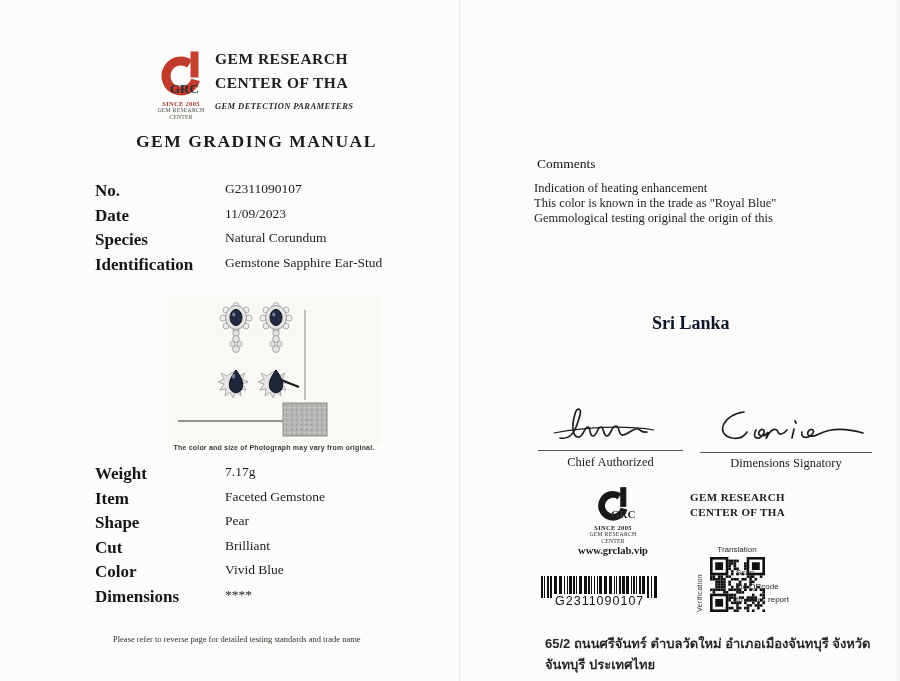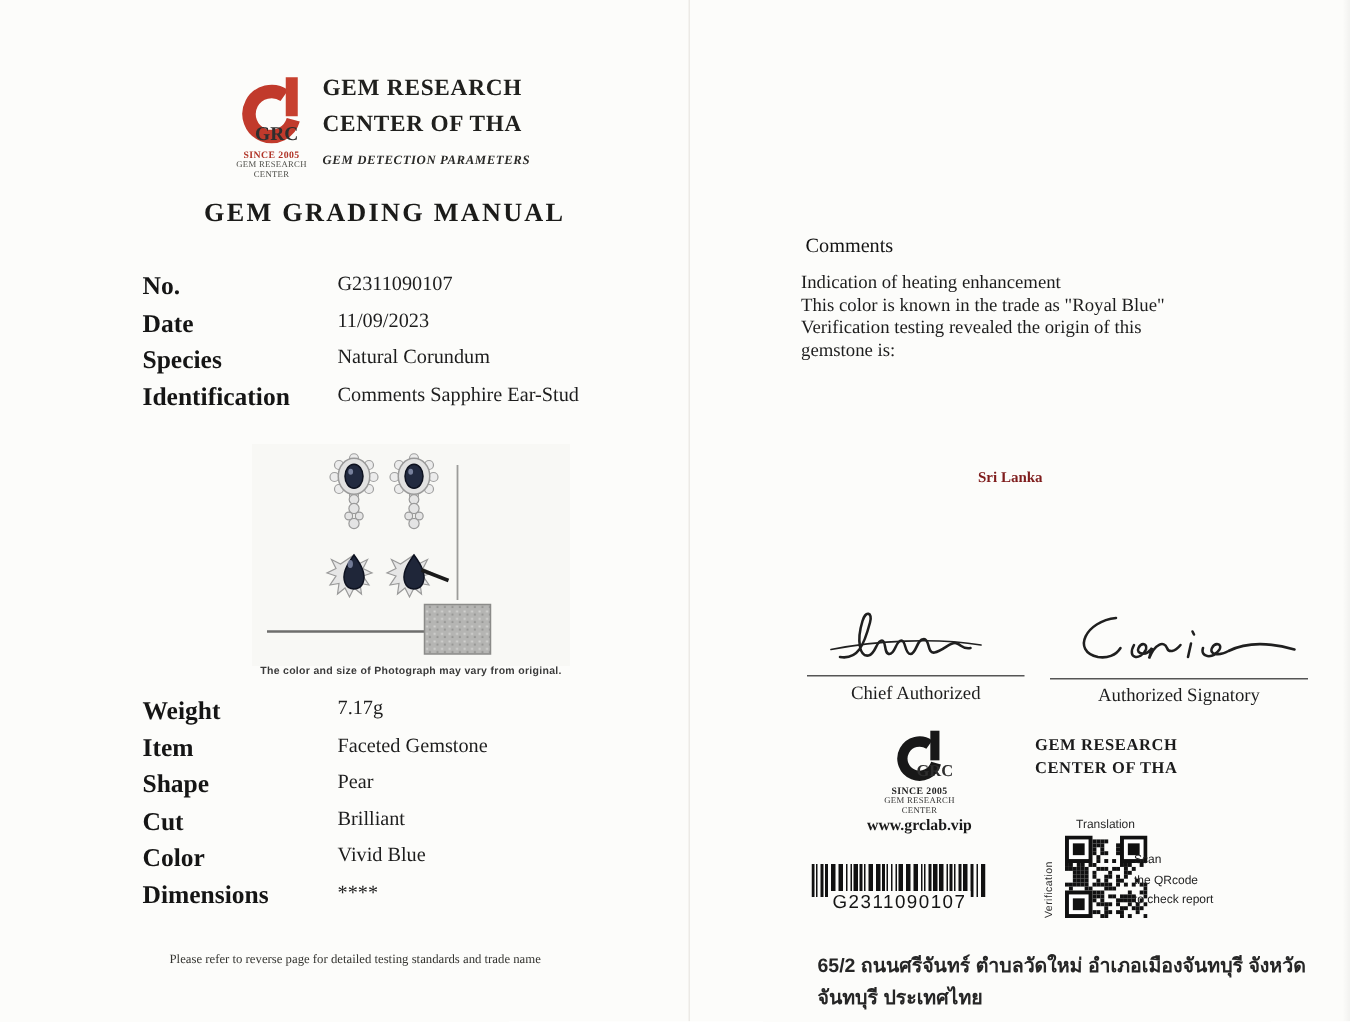--- a/index.html
+++ b/index.html
@@ -30,21 +30,21 @@
   .flabel{width:130px;font-weight:bold;font-size:17px;color:#151515;}
   .fvalue{font-size:13.5px;color:#1d1d1d;}
 
   
   .photo-bg{background:#f8f8f5;}
   .caption{font-size:7px;font-weight:bold;color:#3a3a3a;letter-spacing:.2px;text-align:center;font-family:"Liberation Sans",sans-serif;}
 
   
   .cm-head{font-size:13.5px;font-weight:normal;color:#131313;}
   .cm-line{font-size:12.5px;line-height:15px;color:#1d1d1d;}
-  .origin{font-size:10px;font-weight:bold;color:#7f1d1d;}
+  .origin{font-size:18px;font-weight:bold;color:#0f172a;}
 
   
   .sig-line{border-top:1.2px solid #555;}
   .sig-title{font-size:12.5px;color:#1d1d1d;text-align:center;}
 
   
   .website{font-size:10.5px;font-weight:bold;color:#1a1a1a;}
   .borg1,.borg2{font-size:11px;font-weight:bold;letter-spacing:.4px;color:#1b1b1b;}
   .small-sans{font-family:"Liberation Sans",sans-serif;font-size:8px;color:#2b2b2b;}
   .vert-label{font-family:"Liberation Sans",sans-serif;font-size:7px;color:#2b2b2b;
@@ -85,21 +85,21 @@
     <div class="frow">
       <div class="flabel">Date</div>
       <div class="fvalue">11/09/2023</div>
     </div>
     <div class="frow">
       <div class="flabel">Species</div>
       <div class="fvalue">Natural Corundum</div>
     </div>
     <div class="frow">
       <div class="flabel">Identification</div>
-      <div class="fvalue">Comments Sapphire Ear-Stud</div>
+      <div class="fvalue">Gemstone Sapphire Ear-Stud</div>
     </div>
   </div>
 
   <div class="abs photo-bg" style="left:168px;top:296px;width:212px;height:148px;">
     <svg width="212" height="148" viewBox="0 0 212 148">
       <defs>
         <pattern id="spk" width="5" height="5" patternUnits="userSpaceOnUse">
           <rect width="5" height="5" fill="#b5b5b3"></rect>
           <rect x="1" y="1" width="1.4" height="1.2" fill="#d4d4d2"></rect>
           <rect x="3" y="3" width="1.2" height="1.4" fill="#949492"></rect>
@@ -192,22 +192,21 @@
       <div class="fvalue">****</div>
     </div>
   </div>
 
   <div class="abs footnote" style="left:113px;top:634px;">Please refer to reverse page for detailed testing standards and trade name</div>
 
   <div class="abs cm-head" style="left:537px;top:156px;">Comments</div>
   <div class="abs" style="left:534px;top:181px;width:300px;">
     <div class="cm-line">Indication of heating enhancement</div>
     <div class="cm-line">This color is known in the trade as "Royal Blue"</div>
-    <div class="cm-line">Verification testing revealed the origin of this</div>
-    <div class="cm-line">gemstone is:</div>
+    <div class="cm-line">Gemmological testing original the origin of this</div>
   </div>
   <div class="abs origin" style="left:652px;top:313px;">Sri Lanka</div>
 
   <svg class="abs" style="left:552px;top:402px;" width="130" height="46" viewBox="0 0 130 46">
     <g fill="none" stroke="#1f1f1f" stroke-width="1.7" stroke-linecap="round">
       <path d="M8 36 C 20 38, 24 28, 28 13 C 30 6, 25 5, 23 12 C 19 25, 21 36, 27 35 C 32 34, 32 25, 36 25 C 39 25, 37 34, 41 34 C 45 34, 45 25, 49 25 C 52 25, 51 34, 55 34 C 59 34, 59 24, 64 24 C 68 24, 66 34, 71 33 C 77 32, 82 25, 86 27 C 89 28, 90 31, 95 30"></path>
       <path d="M2 31 C 32 25, 72 23, 102 28" stroke-width="1.1"></path>
     </g>
   </svg>
   <div class="abs sig-line" style="left:538px;top:450px;width:145px;"></div>
@@ -215,21 +214,21 @@
 
   <svg class="abs" style="left:706px;top:404px;" width="164" height="46" viewBox="0 0 164 46">
     <g fill="none" stroke="#1f1f1f" stroke-width="1.7" stroke-linecap="round">
       <path d="M38 8 C 18 10, 8 30, 26 34 C 32 35, 38 33, 41 28"></path>
       <path d="M50 26 C 45 35, 54 37, 58 29 C 59 25, 55 24, 53 28 C 51 32, 58 34, 62 28 L 60 35 C 64 25, 70 23, 72 28 C 73 31, 77 31, 81 26"></path>
       <path d="M88 25 L 86 34 M89 17 L 90 19"></path>
       <path d="M96 28 C 94 34, 102 36, 107 29 C 109 25, 104 24, 102 28 C 100 32, 106 34, 113 30 C 127 23, 143 25, 157 29"></path>
     </g>
   </svg>
   <div class="abs sig-line" style="left:700px;top:452px;width:172px;"></div>
-  <div class="abs sig-title" style="left:700px;top:456px;width:172px;">Authorized Signatory</div>
+  <div class="abs sig-title" style="left:700px;top:456px;width:172px;">Dimensions Signatory</div>
 
   <div class="abs logo-wrap" style="left:578px;top:486px;">
     <svg width="34" height="38" viewBox="0 0 44 50" style="display:block;margin:0 auto;">
       <path d="M30.6 13.7 A15 15 0 1 0 36.5 29.9" stroke="#181818" stroke-width="9" fill="none"></path>
       <rect x="31.5" y="1.5" width="8" height="26" fill="#181818"></rect>
     </svg>
     <div class="logo-grc-text" style="left:33px;top:22px;font-size:11px;">GRC</div>
     <div class="logo-since" style="color:#222;">SINCE 2005</div>
     <div class="logo-name" style="color:#333;">GEM RESEARCH CENTER</div>
     <div class="website">www.grclab.vip</div>
@@ -384,21 +383,21 @@
       <rect x="0" y="0" width="18.333333333333332" height="18.333333333333332" fill="#111"></rect>
       <rect x="2.619047619047619" y="2.619047619047619" width="13.095238095238095" height="13.095238095238095" fill="#fff"></rect>
       <rect x="5.238095238095238" y="5.238095238095238" width="7.857142857142858" height="7.857142857142858" fill="#111"></rect>
       <rect x="0" y="36.666666666666664" width="18.333333333333332" height="18.333333333333332" fill="#111"></rect>
       <rect x="2.619047619047619" y="39.285714285714285" width="13.095238095238095" height="13.095238095238095" fill="#fff"></rect>
       <rect x="5.238095238095238" y="41.904761904761905" width="7.857142857142858" height="7.857142857142858" fill="#111"></rect>
       <rect x="36.666666666666664" y="0" width="18.333333333333332" height="18.333333333333332" fill="#111"></rect>
       <rect x="39.285714285714285" y="2.619047619047619" width="13.095238095238095" height="13.095238095238095" fill="#fff"></rect>
       <rect x="41.904761904761905" y="5.238095238095238" width="7.857142857142858" height="7.857142857142858" fill="#111"></rect>
     </svg>
-  <div class="abs qr-hints" style="left:756px;top:566px;">
+  <div class="abs qr-hints" style="left:736px;top:566px;">
     <div>Scan</div>
     <div>the QRcode</div>
     <div>to check report</div>
   </div>
 
   <svg id="barcode" class="abs" style="left:541px;top:576px;" width="116" height="22" viewBox="0 0 116 22">
       <rect x="0" y="0" width="2" height="22" fill="#111"></rect>
       <rect x="3" y="0" width="1" height="22" fill="#111"></rect>
       <rect x="6" y="0" width="2" height="22" fill="#111"></rect>
       <rect x="9" y="0" width="2" height="22" fill="#111"></rect>

